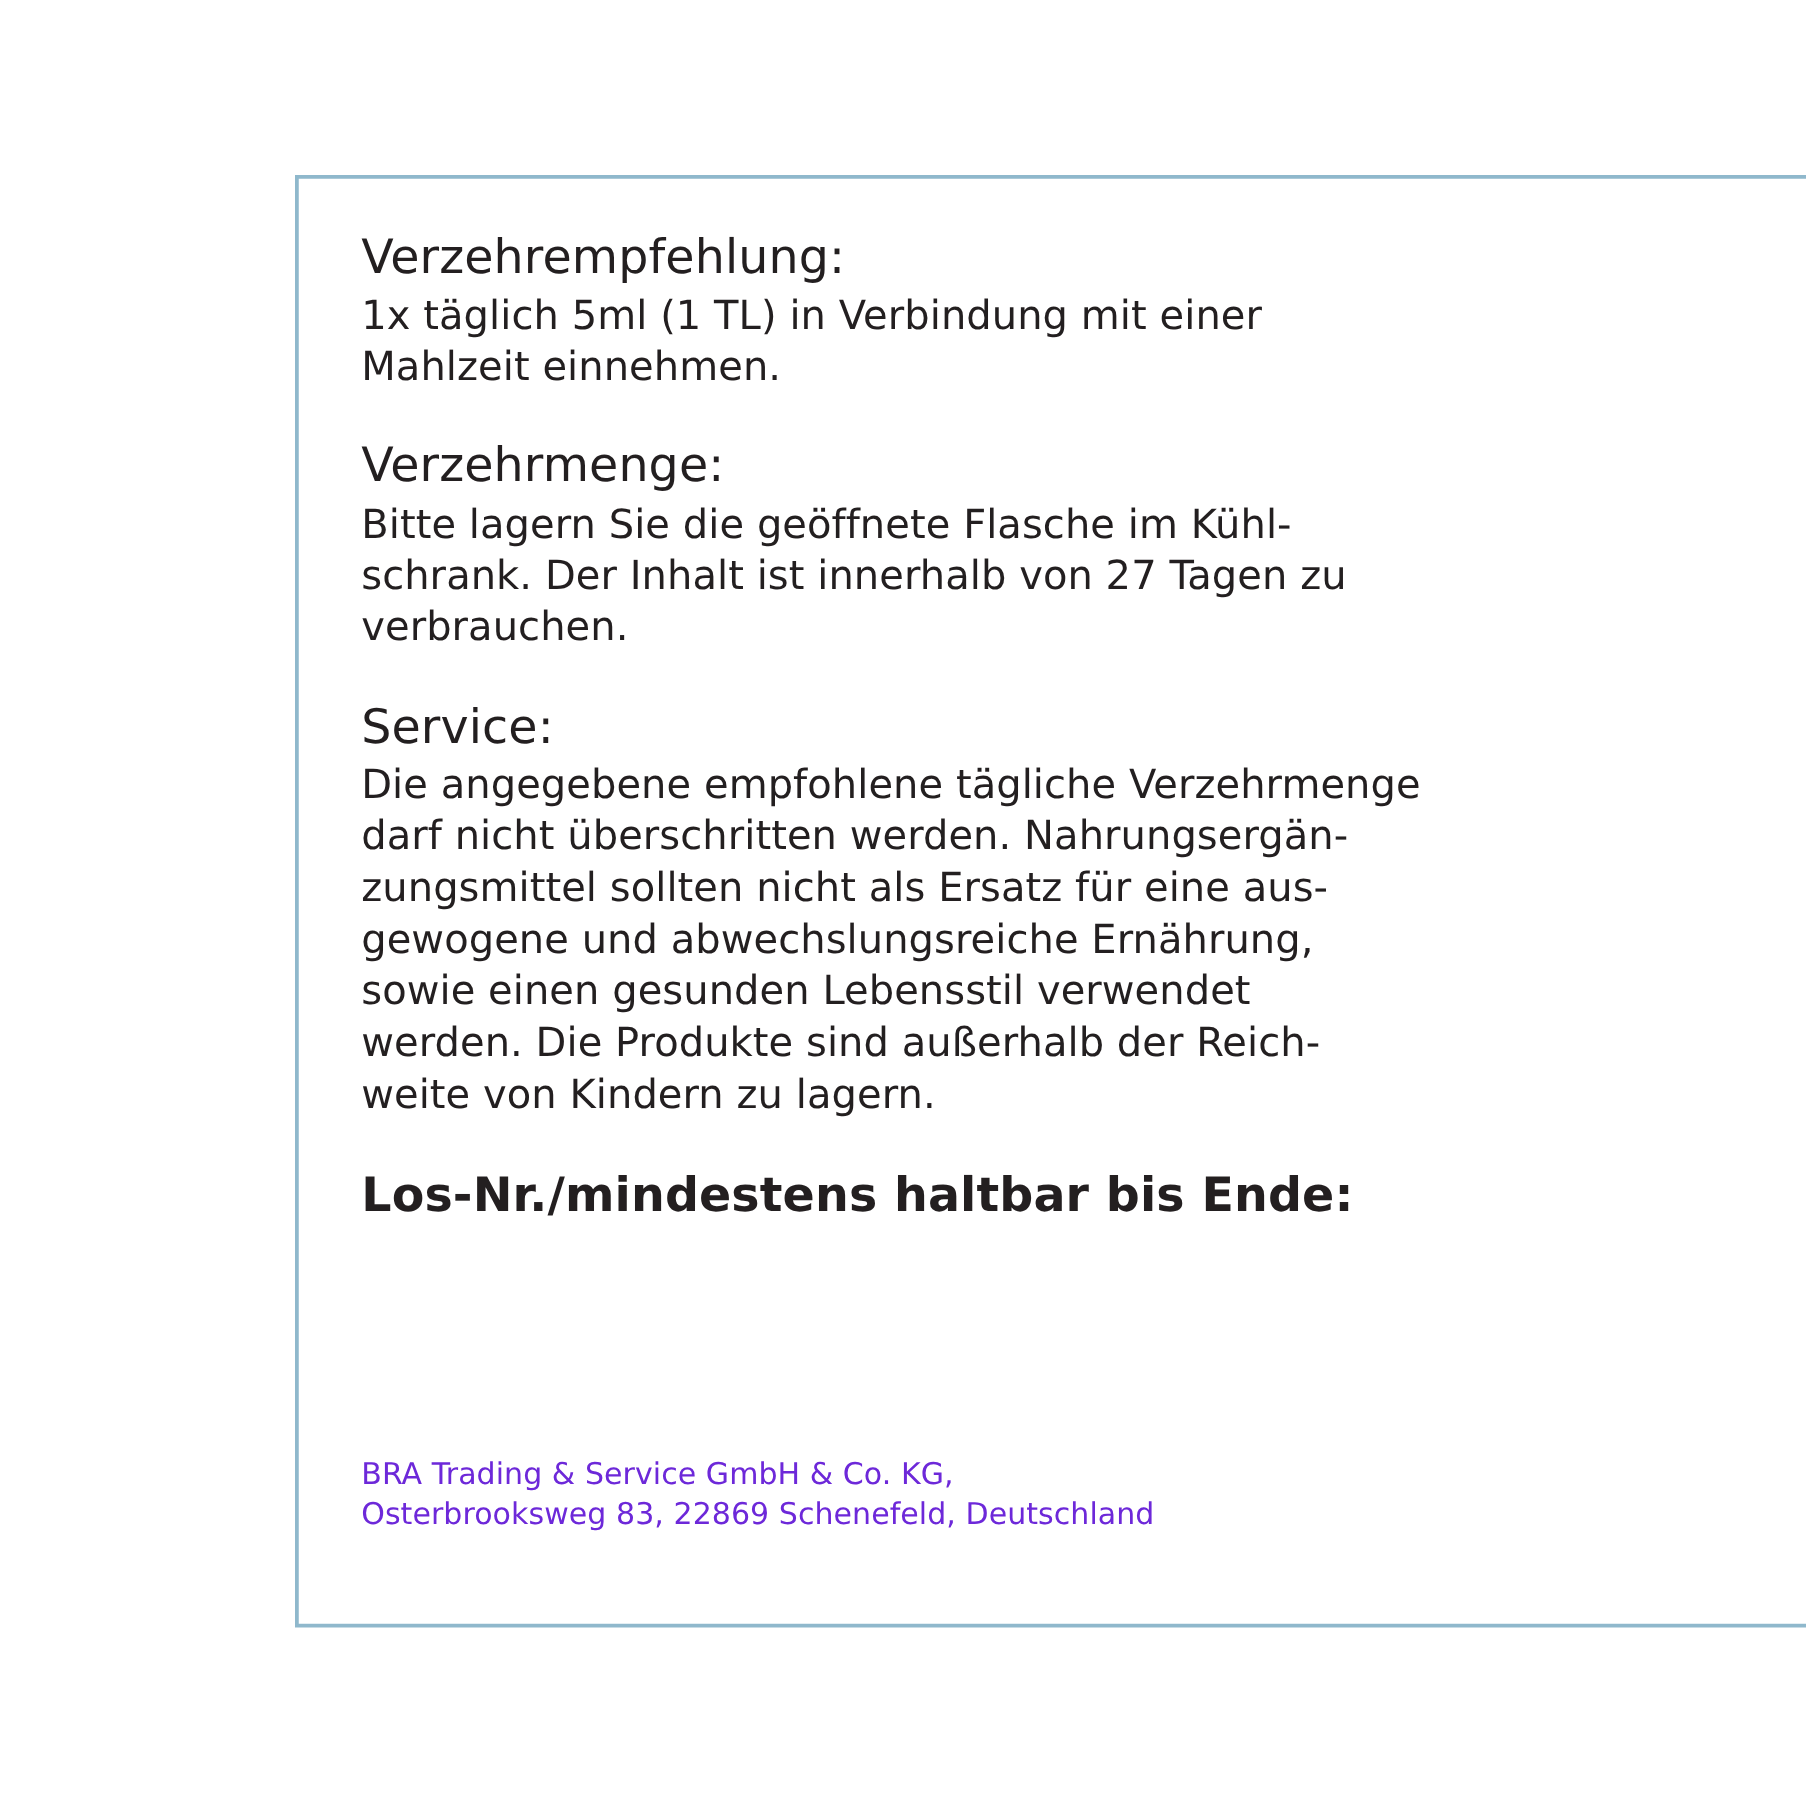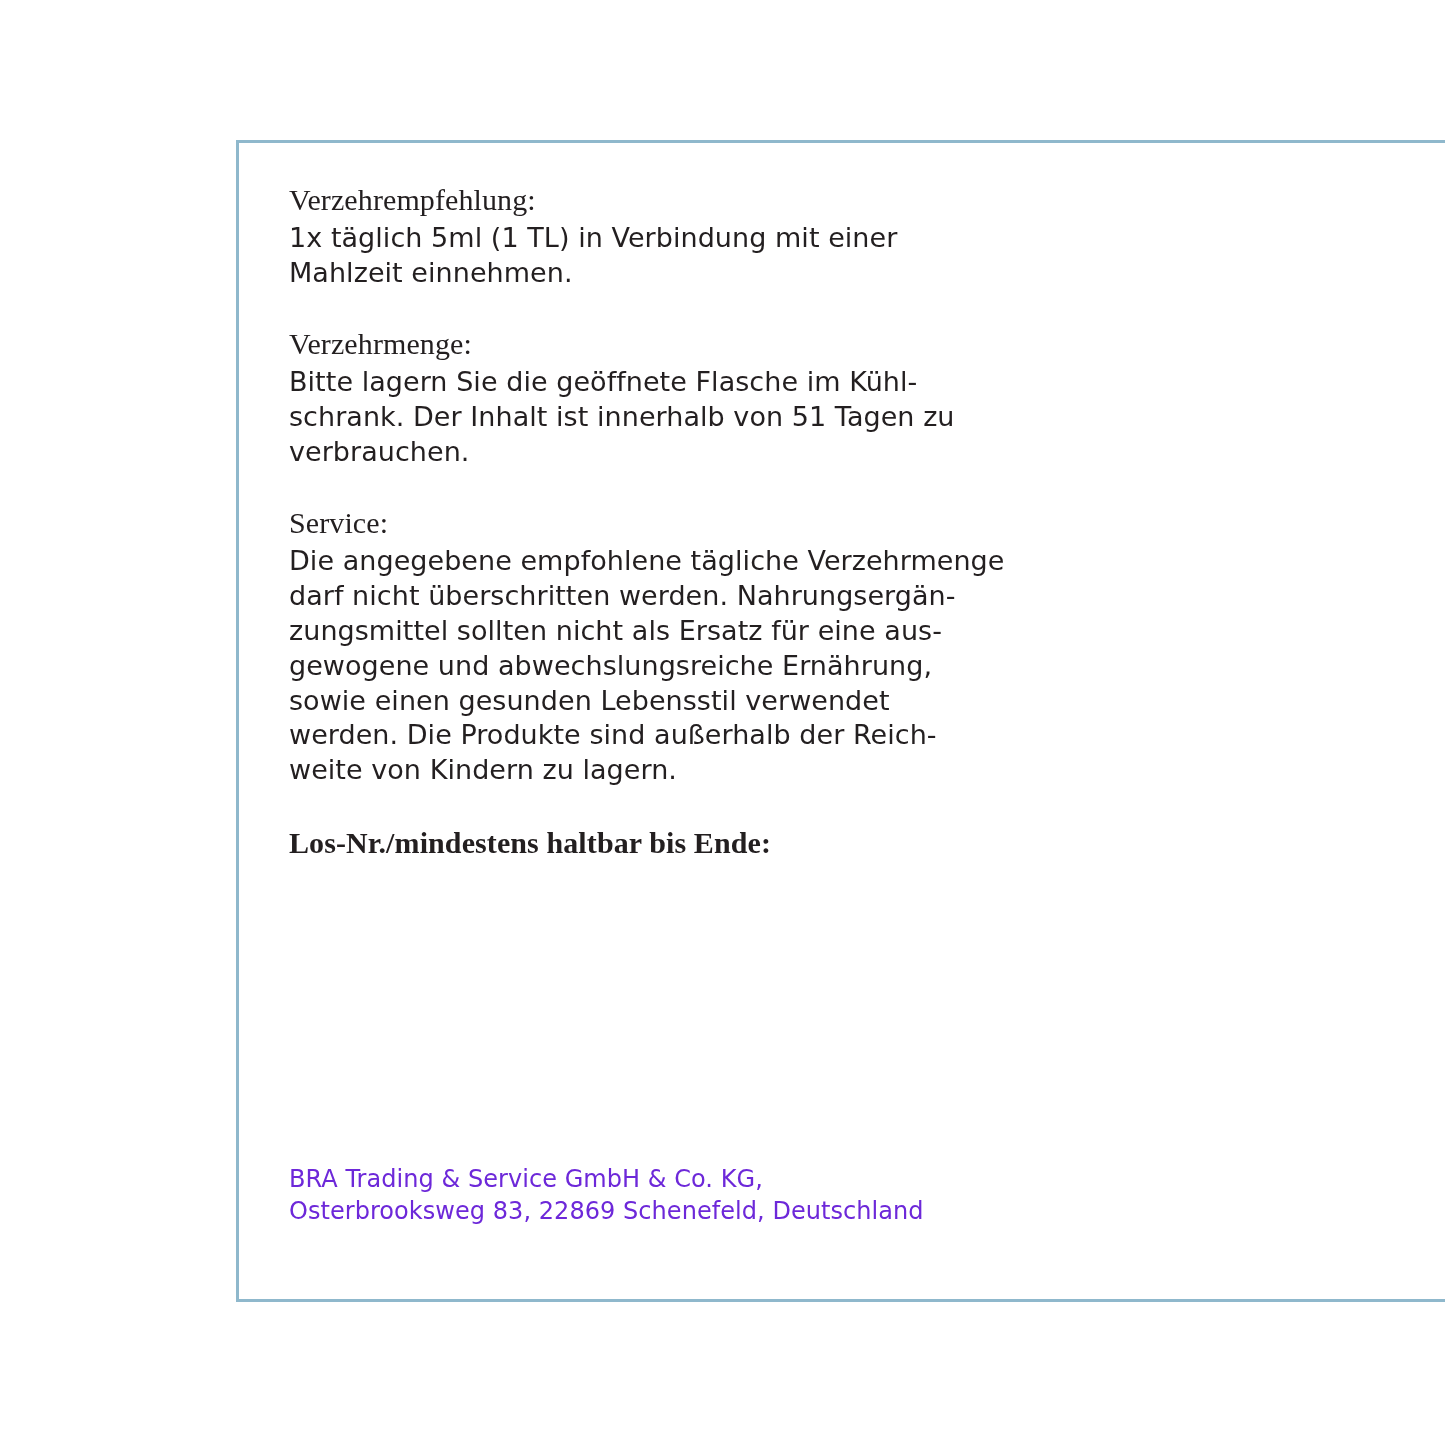--- a/index.html
+++ b/index.html
@@ -43,34 +43,33 @@
   }
 
   .block {
     margin-bottom: 34px;
   }
   .block:last-child {
     margin-bottom: 0;
   }
 
   .heading {
-    font-size: 30px;
+    font-size: 38px;
     line-height: 1.28;
     font-weight: 400;
     color: #231f20;
     margin: 0 0 2px 0;
     letter-spacing: 0.1px;
-    font-family: Liberation Serif, serif;
   }
   .heading.bold {
     font-weight: 700;
   }
 
   .body-text {
-    font-size: 27px;
+    font-size: 32px;
     line-height: 1.29;
     font-weight: 400;
     color: #231f20;
     margin: 0;
     letter-spacing: 0.05px;
     white-space: pre-line;
   }
 
   .lot-block {
     margin-top: 36px;
@@ -98,21 +97,21 @@
 
       <div class="block">
         <p class="heading">Verzehrempfehlung:</p>
         <p class="body-text">1x täglich 5ml (1 TL) in Verbindung mit einer
 Mahlzeit einnehmen.</p>
       </div>
 
       <div class="block">
         <p class="heading">Verzehrmenge:</p>
         <p class="body-text">Bitte lagern Sie die geöffnete Flasche im Kühl-
-schrank. Der Inhalt ist innerhalb von 51 Tagen zu
+schrank. Der Inhalt ist innerhalb von 27 Tagen zu
 verbrauchen.</p>
       </div>
 
       <div class="block">
         <p class="heading">Service:</p>
         <p class="body-text">Die angegebene empfohlene tägliche Verzehrmenge
 darf nicht überschritten werden. Nahrungsergän-
 zungsmittel sollten nicht als Ersatz für eine aus-
 gewogene und abwechslungsreiche Ernährung,
 sowie einen gesunden Lebensstil verwendet

